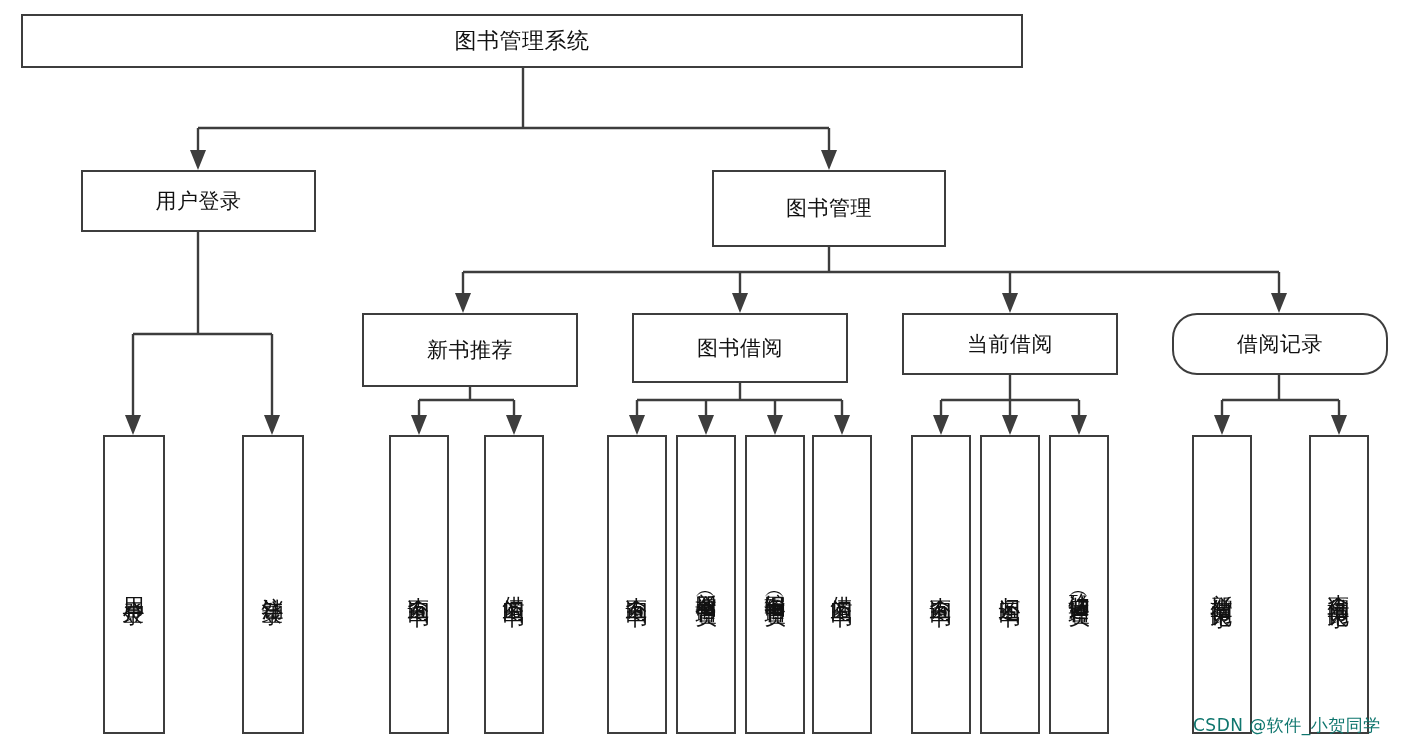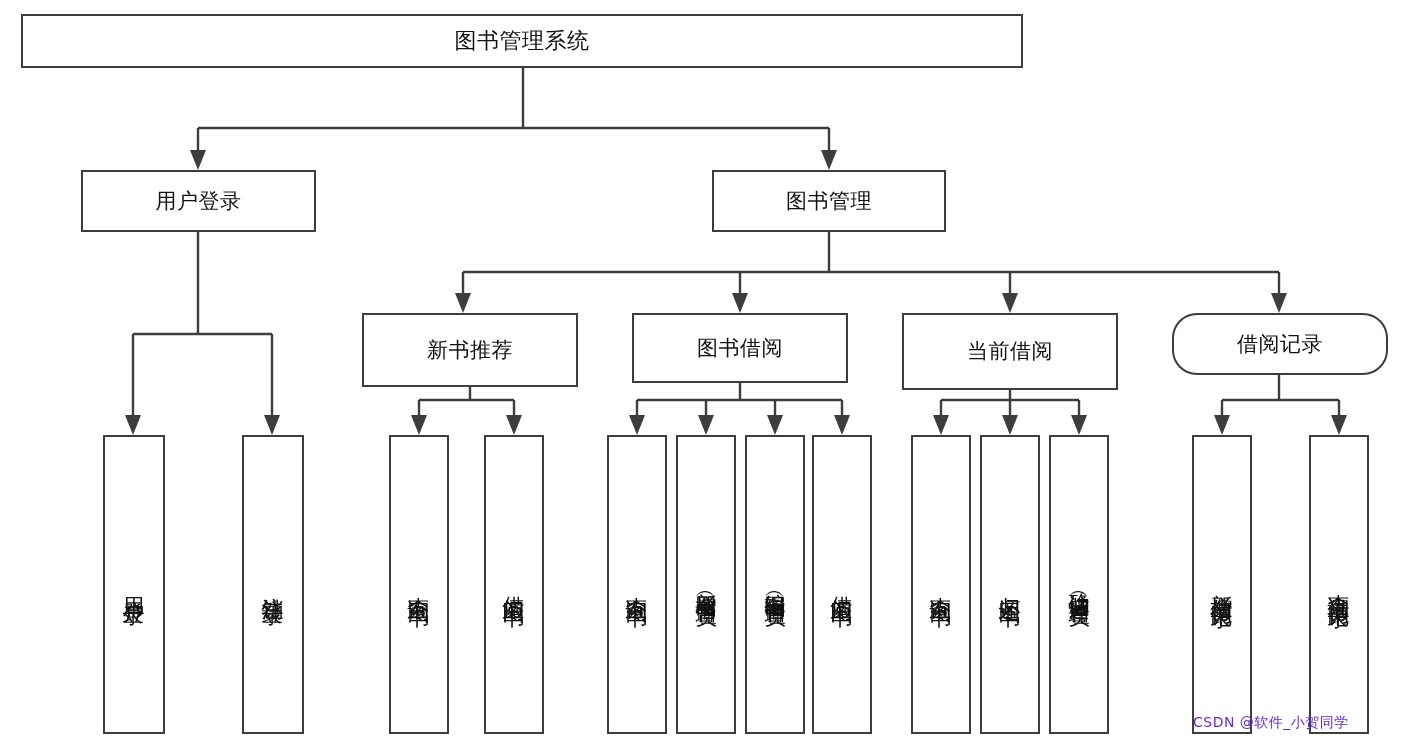--- a/index.html
+++ b/index.html
@@ -44,22 +44,22 @@
   }
   .v-node.narrow .node-label{font-size:21px;letter-spacing:2px;}
 
   svg#links{position:absolute;left:0;top:0;width:1405px;height:747px;pointer-events:none;}
   svg#links line, svg#links path{stroke:#3d3d3d;stroke-width:2.4;fill:none;}
   svg#links polygon{fill:#3d3d3d;}
 
   .watermark{
     position:absolute;
     left:1193px;top:714px;
-    font-size:14px;
-    color:#6d28d9;
+    font-size:17px;
+    color:#0f766e;
     letter-spacing:0.5px;
     white-space:nowrap;
     font-family:"DejaVu Sans","Liberation Sans",sans-serif;
   }
 </style>
 </head>
 <body>
 
 <div id="canvas">
 
@@ -125,31 +125,31 @@
     <polygon points="1331,415 1347,415 1339,435"></polygon>
   </svg>
 
   <div class="node h-node root" style="left:21px;top:14px;width:1002px;height:54px;">
     <span class="node-label">图书管理系统</span>
   </div>
 
   <div class="node h-node" style="left:81px;top:170px;width:235px;height:62px;">
     <span class="node-label">用户登录</span>
   </div>
-  <div class="node h-node" style="left:712px;top:170px;width:234px;height:62px;">
+  <div class="node h-node" style="left:712px;top:170px;width:234px;height:77px;">
     <span class="node-label">图书管理</span>
   </div>
 
   <div class="node h-node" style="left:362px;top:313px;width:216px;height:74px;">
     <span class="node-label">新书推荐</span>
   </div>
   <div class="node h-node" style="left:632px;top:313px;width:216px;height:70px;">
     <span class="node-label">图书借阅</span>
   </div>
-  <div class="node h-node" style="left:902px;top:313px;width:216px;height:77px;text-align:center;">
+  <div class="node h-node" style="left:902px;top:313px;width:216px;height:62px;text-align:center;">
     <span class="node-label">当前借阅</span>
   </div>
   <div class="node h-node" style="left:1172px;top:313px;width:216px;height:62px;border-radius:25px;">
     <span class="node-label">借阅记录</span>
   </div>
 
   <div class="node v-node" style="left:103px;top:435px;width:62px;height:299px;">
     <span class="node-label">用户登录</span>
   </div>
   <div class="node v-node" style="left:242px;top:435px;width:62px;height:299px;">

